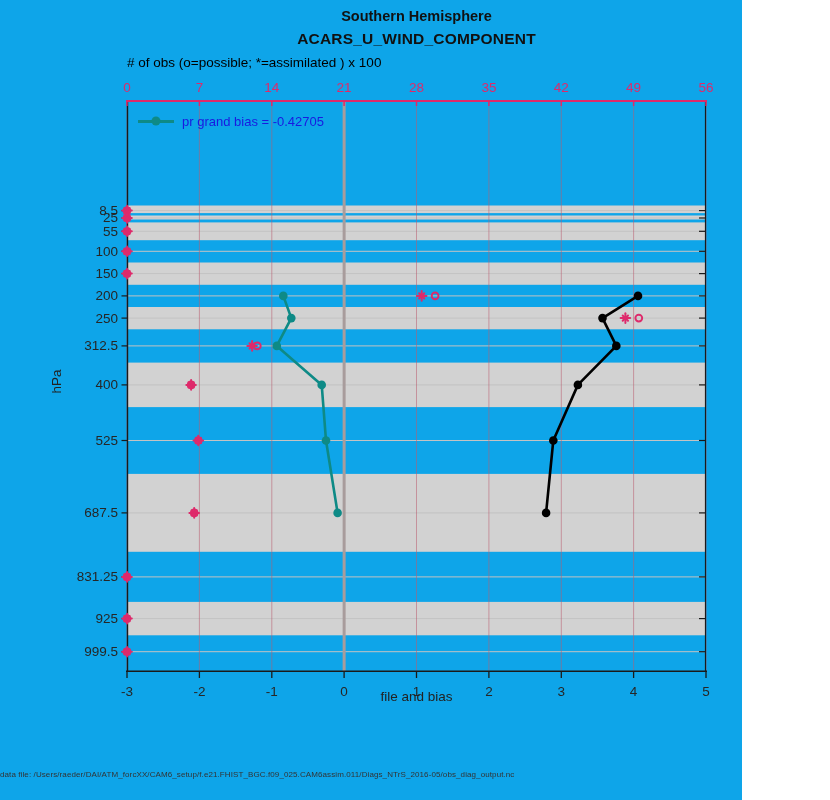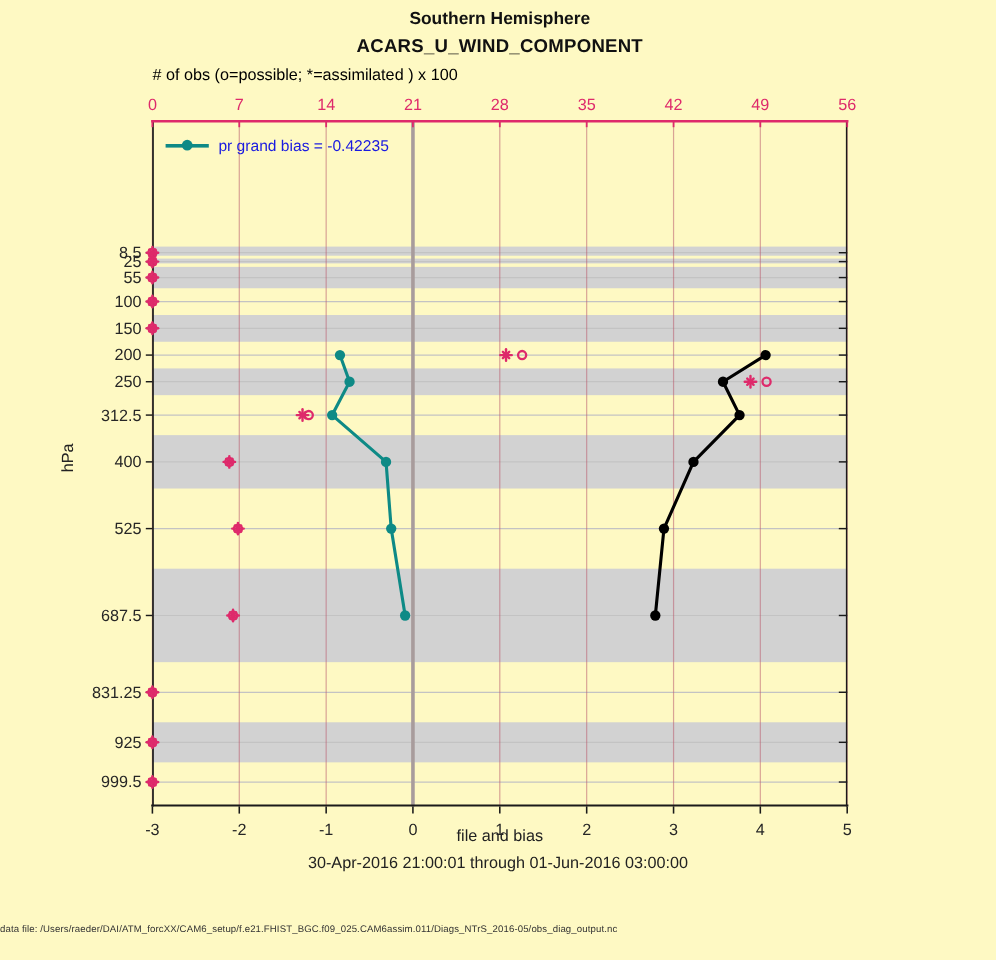--- a/index.html
+++ b/index.html
@@ -1,17 +1,17 @@
 <!DOCTYPE html>
 <html><head>
 <meta charset="utf-8">
 <style>
   html,body{margin:0;padding:0;background:#ffffff;}
   body{font-family:"Liberation Sans", sans-serif;}
-  .fig{position:relative;width:830px;height:800px;background:#fef9c3;overflow:hidden;}
+  .fig{position:relative;width:742px;height:800px;background:#0ea5e9;overflow:hidden;}
   .title1{position:absolute;left:127px;width:579px;top:8px;text-align:center;
           font-size:14.5px;font-weight:bold;color:#111;}
   .title2{position:absolute;left:127px;width:579px;top:30px;text-align:center;
           font-size:15.5px;font-weight:bold;color:#111;letter-spacing:.2px;}
   .obslabel{position:absolute;left:127px;width:579px;top:55px;
           font-size:13.5px;color:var(--pink);}
   .plot{position:absolute;left:127px;top:100px;width:579px;height:572px;}
   .plot svg{position:absolute;left:0;top:0;overflow:visible;}
   .legend{position:absolute;left:11px;top:11px;}
   .legend-row{display:flex;align-items:center;height:20px;}
@@ -266,22 +266,21 @@
           <line x1="-2.6" y1="549.1" x2="2.6" y2="554.4" stroke="#de2a6b" stroke-width="2" stroke-linecap="round"></line>
           <line x1="-0.0" y1="546.9" x2="0.0" y2="556.5" stroke="#de2a6b" stroke-width="2" stroke-linecap="round"></line>
           <line x1="2.6" y1="549.1" x2="-2.6" y2="554.4" stroke="#de2a6b" stroke-width="2" stroke-linecap="round"></line>
         </g>
       </svg>
     <div class="legend">
       <div class="legend-row">
         <span class="legend-swatch" id="sw1" style="background: rgb(14, 138, 134);">
             <i class="dot" style="background: rgb(14, 138, 134);"></i>
           </span>
-        <span class="legend-label" style="color: rgb(26, 26, 224);">pr grand bias = -0.42235</span>
+        <span class="legend-label" style="color: rgb(26, 26, 224);">pr grand bias = -0.42705</span>
       </div>
     </div>
   </div>
 
   <div class="xlab">file and bias</div>
-  <div class="daterange">30-Apr-2016 21:00:01 through 01-Jun-2016 03:00:00</div>
   <div class="datafile">data file: /Users/raeder/DAI/ATM_forcXX/CAM6_setup/f.e21.FHIST_BGC.f09_025.CAM6assim.011/Diags_NTrS_2016-05/obs_diag_output.nc</div>
 
 </div>
 
 </body></html>

